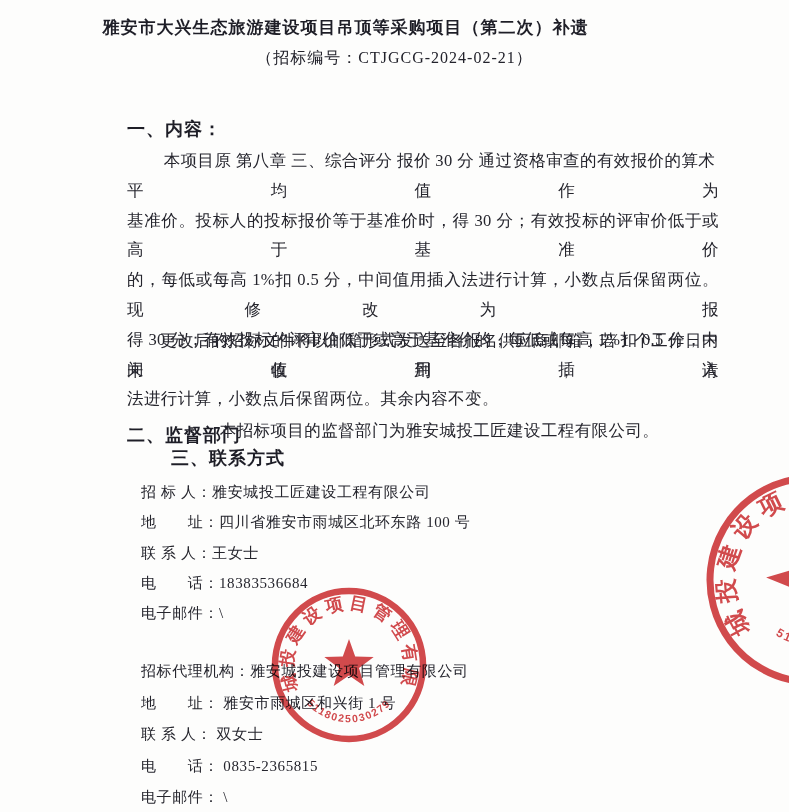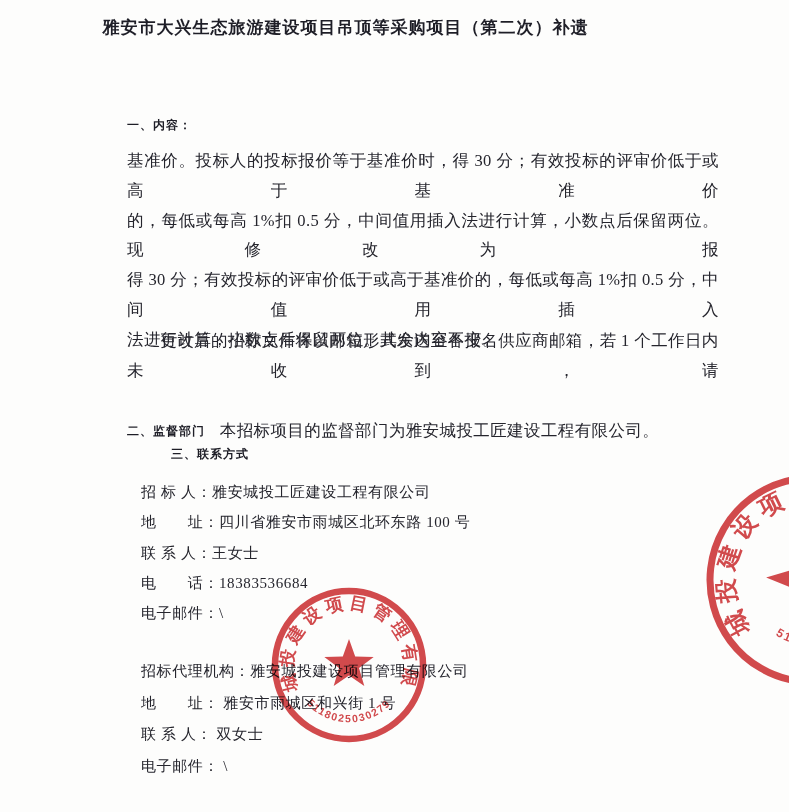--- a/index.html
+++ b/index.html
@@ -11,21 +11,21 @@
   }
   .doc-title{
     position:absolute;top:16px;left:0;width:691px;text-align:center;
     font-size:17px;font-weight:bold;letter-spacing:1px;color:#1e1e27;
   }
   .doc-subtitle{
     position:absolute;top:48px;left:0;width:789px;text-align:center;
     font-size:16px;letter-spacing:1px;color:#22222b;
   }
   .heading{
-    position:absolute;left:127px;font-size:12px;font-weight:bold;color:#1e1e27;
+    position:absolute;left:127px;font-size:18px;font-weight:bold;color:#1e1e27;
     letter-spacing:1px;
   }
   .para{
     position:absolute;left:127px;width:592px;font-size:16.5px;
     line-height:29.8px;letter-spacing:0.4px;
   }
   .line{display:block;}
   .line.fill{text-align:justify;text-align-last:justify;}
   .line.indent{text-indent:2em;text-align:center;}
   .contact{
@@ -39,24 +39,26 @@
   .seal text{
     font-family:"Liberation Sans","DejaVu Sans",sans-serif;font-weight:bold;
   }
 </style>
 </head>
 <body>
 
 <div class="page">
 
   <div class="doc-title">雅安市大兴生态旅游建设项目吊顶等采购项目（第二次）补遗</div>
+  <div class="doc-subtitle">（招标编号：CTJGCG-2024-02-21）</div>
 
   <div class="heading" style="top:117px;">一、内容：</div>
 
   <div class="para" style="top:146px;">
+    <span class="line fill indent">本项目原 第八章 三、综合评分 报价 30 分 通过资格审查的有效报价的算术平均值作为</span>
     <span class="line fill">基准价。投标人的投标报价等于基准价时，得 30 分；有效投标的评审价低于或高于基准价</span>
     <span class="line fill">的，每低或每高 1%扣 0.5 分，中间值用插入法进行计算，小数点后保留两位。现修改为 报</span>
     <span class="line fill">得 30 分；有效投标的评审价低于或高于基准价的，每低或每高 1%扣 0.5 分，中间值用插入</span>
     <span class="line">法进行计算，小数点后保留两位。其余内容不变。</span>
   </div>
 
   <div class="para" style="top:326px;font-family:Liberation Serif, serif;">
     <span class="line fill indent">更改后的招标文件将以邮箱形式发送至各报名供应商邮箱，若 1 个工作日内未收到，请</span>
   </div>
 
@@ -73,20 +75,21 @@
     <span class="line">地　　址：四川省雅安市雨城区北环东路 100 号</span>
     <span class="line">联 系 人：王女士</span>
     <span class="line">电　　话：18383536684</span>
     <span class="line">电子邮件：\</span>
   </div>
 
   <div class="contact agency" style="top:656px;">
     <span class="line">招标代理机构：雅安城投建设项目管理有限公司</span>
     <span class="line">地　　址： 雅安市雨城区和兴街 1 号</span>
     <span class="line">联 系 人： 双女士</span>
+    <span class="line">电　　话： 0835-2365815</span>
     <span class="line">电子邮件： \</span>
   </div>
 
   <svg class="seal" style="left:264px;top:580px;" width="170" height="170" viewBox="-85 -85 170 170">
     <g fill="none" stroke="#cf3a3e">
       <circle cx="0" cy="0" r="74" stroke-width="6.5"></circle>
     </g>
     <polygon fill="#cf3a3e" stroke="none" points="0,-26 6.2,-8.5 24.7,-8 10,2.9 15.3,21 0,10.6 -15.3,21 -10,2.9 -24.7,-8 -6.2,-8.5"></polygon>
     <defs>
       <path id="sealTopArc1" d="M -52,21 A 56,56 0 1 1 52,21"></path>

